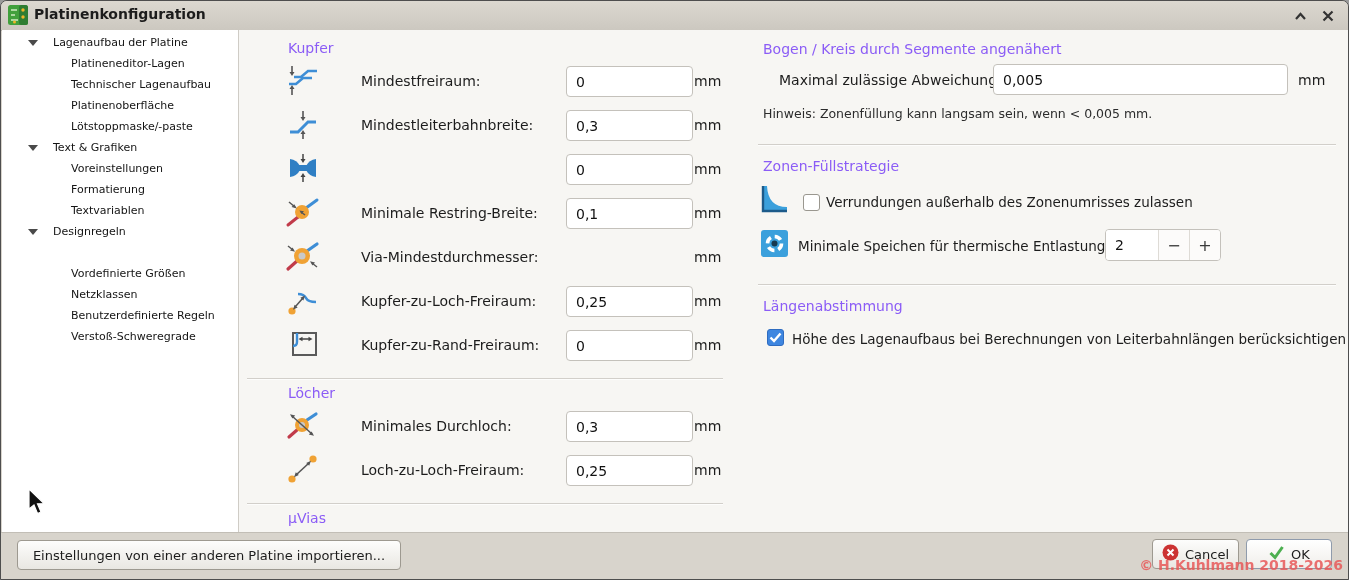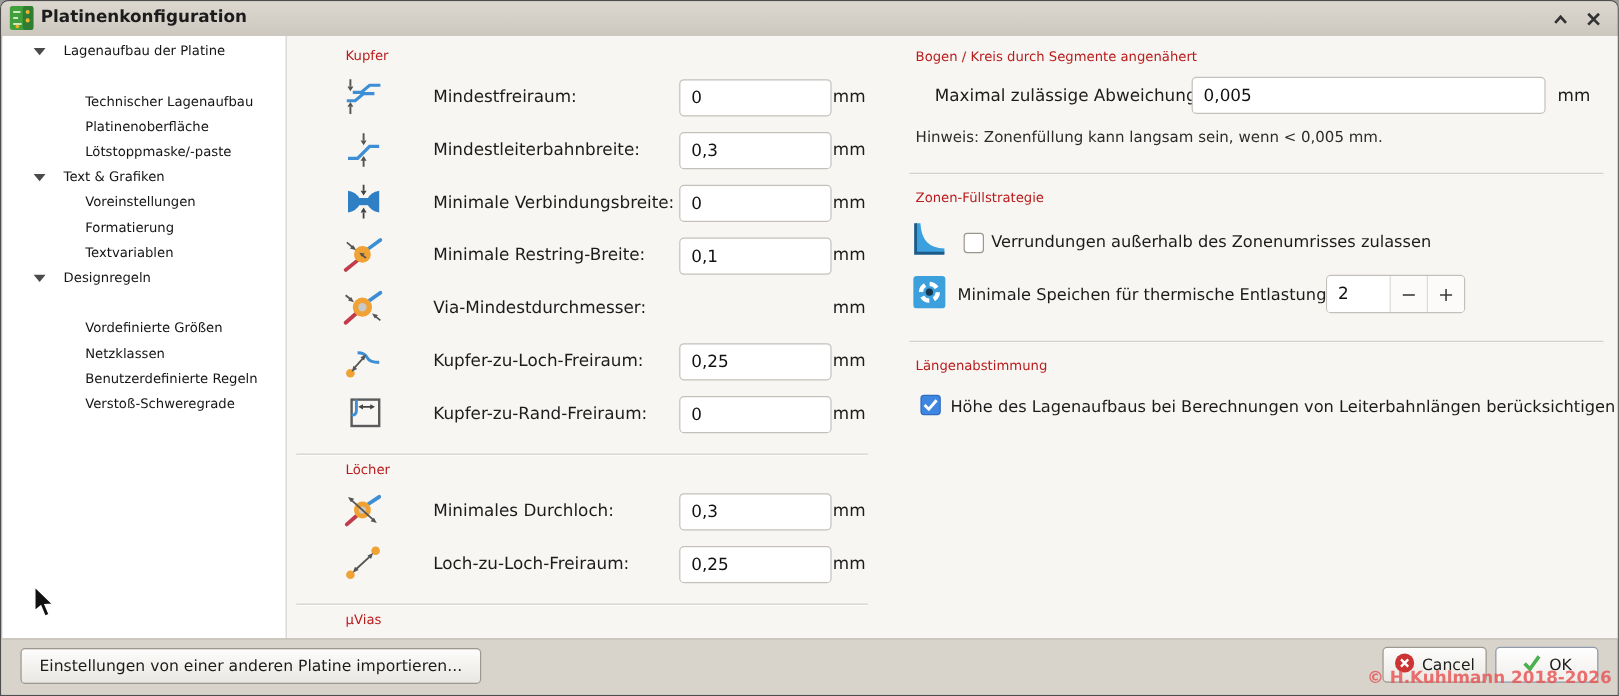--- a/index.html
+++ b/index.html
@@ -14,21 +14,21 @@
   
   .sidebar{position:absolute;left:1px;top:29px;width:236px;height:502px;background:#ffffff;border-right:1px solid #cfccc6;}
   .tree-item{position:absolute;left:12px;height:21px;line-height:21px;font-size:11px;color:#141414;white-space:nowrap;cursor:default;}
   .tree-item .arrow{position:absolute;left:14px;top:0;}
   .tree-item.l0 .lbl{margin-left:36px;}
   .tree-item.l1 .lbl{margin-left:54px;}
   .tree-item .lbl{display:inline-block;padding:0 3px;}
   .tree-item.selected .lbl{background:#3674d8;color:#ffffff;outline:1px dotted #9cbdf0;outline-offset:-1px;}
   
   .panel{position:absolute;left:238px;top:29px;width:1110px;height:502px;background:#f7f6f3;}
-  .sec-title{position:absolute;font-size:11px;color:#b91c1c;white-space:nowrap;}
+  .sec-title{position:absolute;font-size:14px;color:#8b5cf6;white-space:nowrap;}
   .row-label{position:absolute;font-size:14px;color:#1c1c1c;white-space:nowrap;}
   .unit{position:absolute;font-size:14px;color:#1c1c1c;}
   .field{position:absolute;width:116px;height:29px;border:1px solid #c4c1bb;border-radius:4px;background:#fff;
          font-family:inherit;font-size:14px;color:#111;padding:0 0 0 9px;box-sizing:content-box;outline:none;}
   .field.wide{width:284px;}
   .hsep{position:absolute;height:1px;background:#d2cfca;border-bottom:1px solid #fdfdfc;}
   .hint{position:absolute;font-size:12.5px;color:#2c2c2c;white-space:nowrap;}
   .rowicon{position:absolute;}
   
   .cb{position:absolute;width:15px;height:15px;border:1px solid #9a978f;border-radius:3px;background:#fff;cursor:default;}
@@ -77,20 +77,21 @@
       <svg width="12" height="12" viewBox="0 0 12 12">
           <path d="M1.5 1.5 L10.5 10.5 M10.5 1.5 L1.5 10.5" stroke="#333" stroke-width="2.2"></path>
         </svg>
     </span>
   </div>
 
   <div class="sidebar">
     <div class="tree-item l0" style="top:2px;"><span class="arrow"><svg width="10" height="21" viewBox="0 0 10 21">
             <path d="M0 8 L10 8 L5 14 Z" fill="#4a4a4a"></path>
           </svg></span><span class="lbl">Lagenaufbau der Platine</span></div>
+    <div class="tree-item l1" style="top:23px;"><span class="lbl">Platineneditor-Lagen</span></div>
     <div class="tree-item l1" style="top:65px;"><span class="lbl">Platinenoberfläche</span></div>
     <div class="tree-item l1" style="top:44px;"><span class="lbl">Technischer Lagenaufbau</span></div>
     <div class="tree-item l1" style="top:86px;"><span class="lbl">Lötstoppmaske/-paste</span></div>
     <div class="tree-item l0" style="top:107px;"><span class="arrow"><svg width="10" height="21" viewBox="0 0 10 21">
             <path d="M0 8 L10 8 L5 14 Z" fill="#4a4a4a"></path>
           </svg></span><span class="lbl">Text &amp; Grafiken</span></div>
     <div class="tree-item l1" style="top:128px;"><span class="lbl">Voreinstellungen</span></div>
     <div class="tree-item l1" style="top:149px;"><span class="lbl">Formatierung</span></div>
     <div class="tree-item l1" style="top:170px;"><span class="lbl">Textvariablen</span></div>
     <div class="tree-item l0" style="top:191px;"><span class="arrow"><svg width="10" height="21" viewBox="0 0 10 21">
@@ -128,21 +129,20 @@
     <div class="unit" style="left:455px;top:87px;">mm</div>
 
     <span class="rowicon" style="left:45px;top:122px;">
       <svg width="38" height="32" viewBox="0 0 38 32">
         <path d="M6 7 q7 1 10 7 v4 q-3 6 -10 7 Z" fill="#2f7fc4"></path>
         <path d="M32 7 q-7 1 -10 7 v4 q3 6 10 7 Z" fill="#2f7fc4"></path>
         <rect x="14" y="13" width="10" height="6" fill="#2f7fc4"></rect>
         <path d="M19 2 v5 M19 30 v-5" stroke="#444" stroke-width="1.5"></path>
         <path d="M16.5 7 L19 11 L21.5 7 Z M16.5 25 L19 21 L21.5 25 Z" fill="#444"></path>
       </svg></span>
-    <div class="row-label" style="left:122px;top:131px;">Minimale Verbindungsbreite:</div>
     <input class="field" style="left: 327px; top: 124px;" value="0">
     <div class="unit" style="left:455px;top:131px;">mm</div>
 
     <span class="rowicon" style="left:45px;top:166px;">
       <svg width="38" height="32" viewBox="0 0 38 32">
         <path d="M22 12 L33 4" stroke="#3e8ed6" stroke-width="3" stroke-linecap="round"></path>
         <path d="M14 21 L4 29" stroke="#c13b4a" stroke-width="3" stroke-linecap="round"></path>
         <circle cx="18" cy="16" r="7" fill="#f0a234"></circle>
         <path d="M5 6 L11 11" stroke="#555" stroke-width="1.5"></path>
           <path d="M12.8 12.6 L7.6 11 L10.3 8.2 Z" fill="#555"></path>

